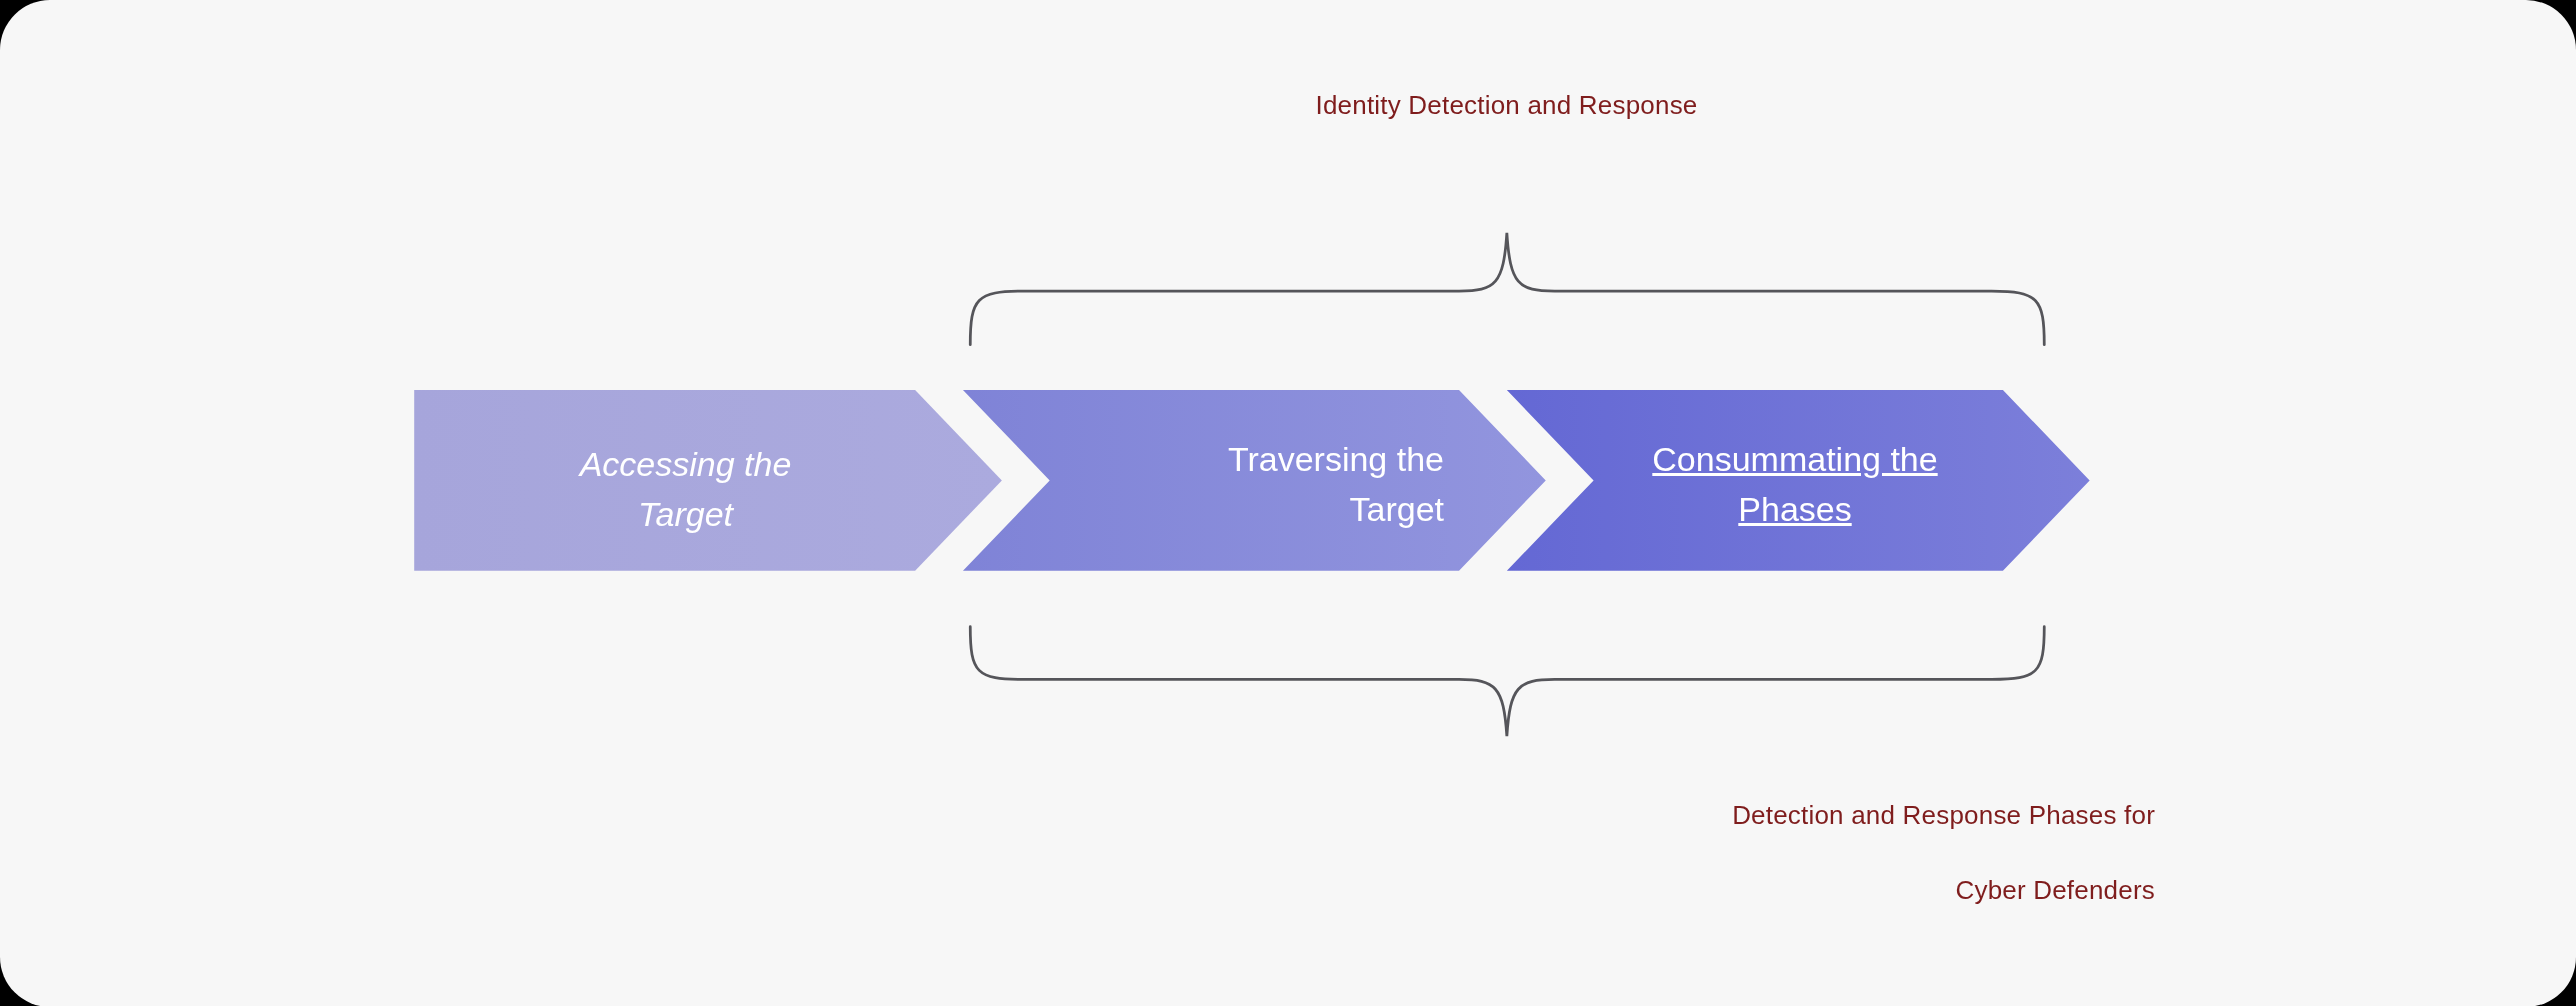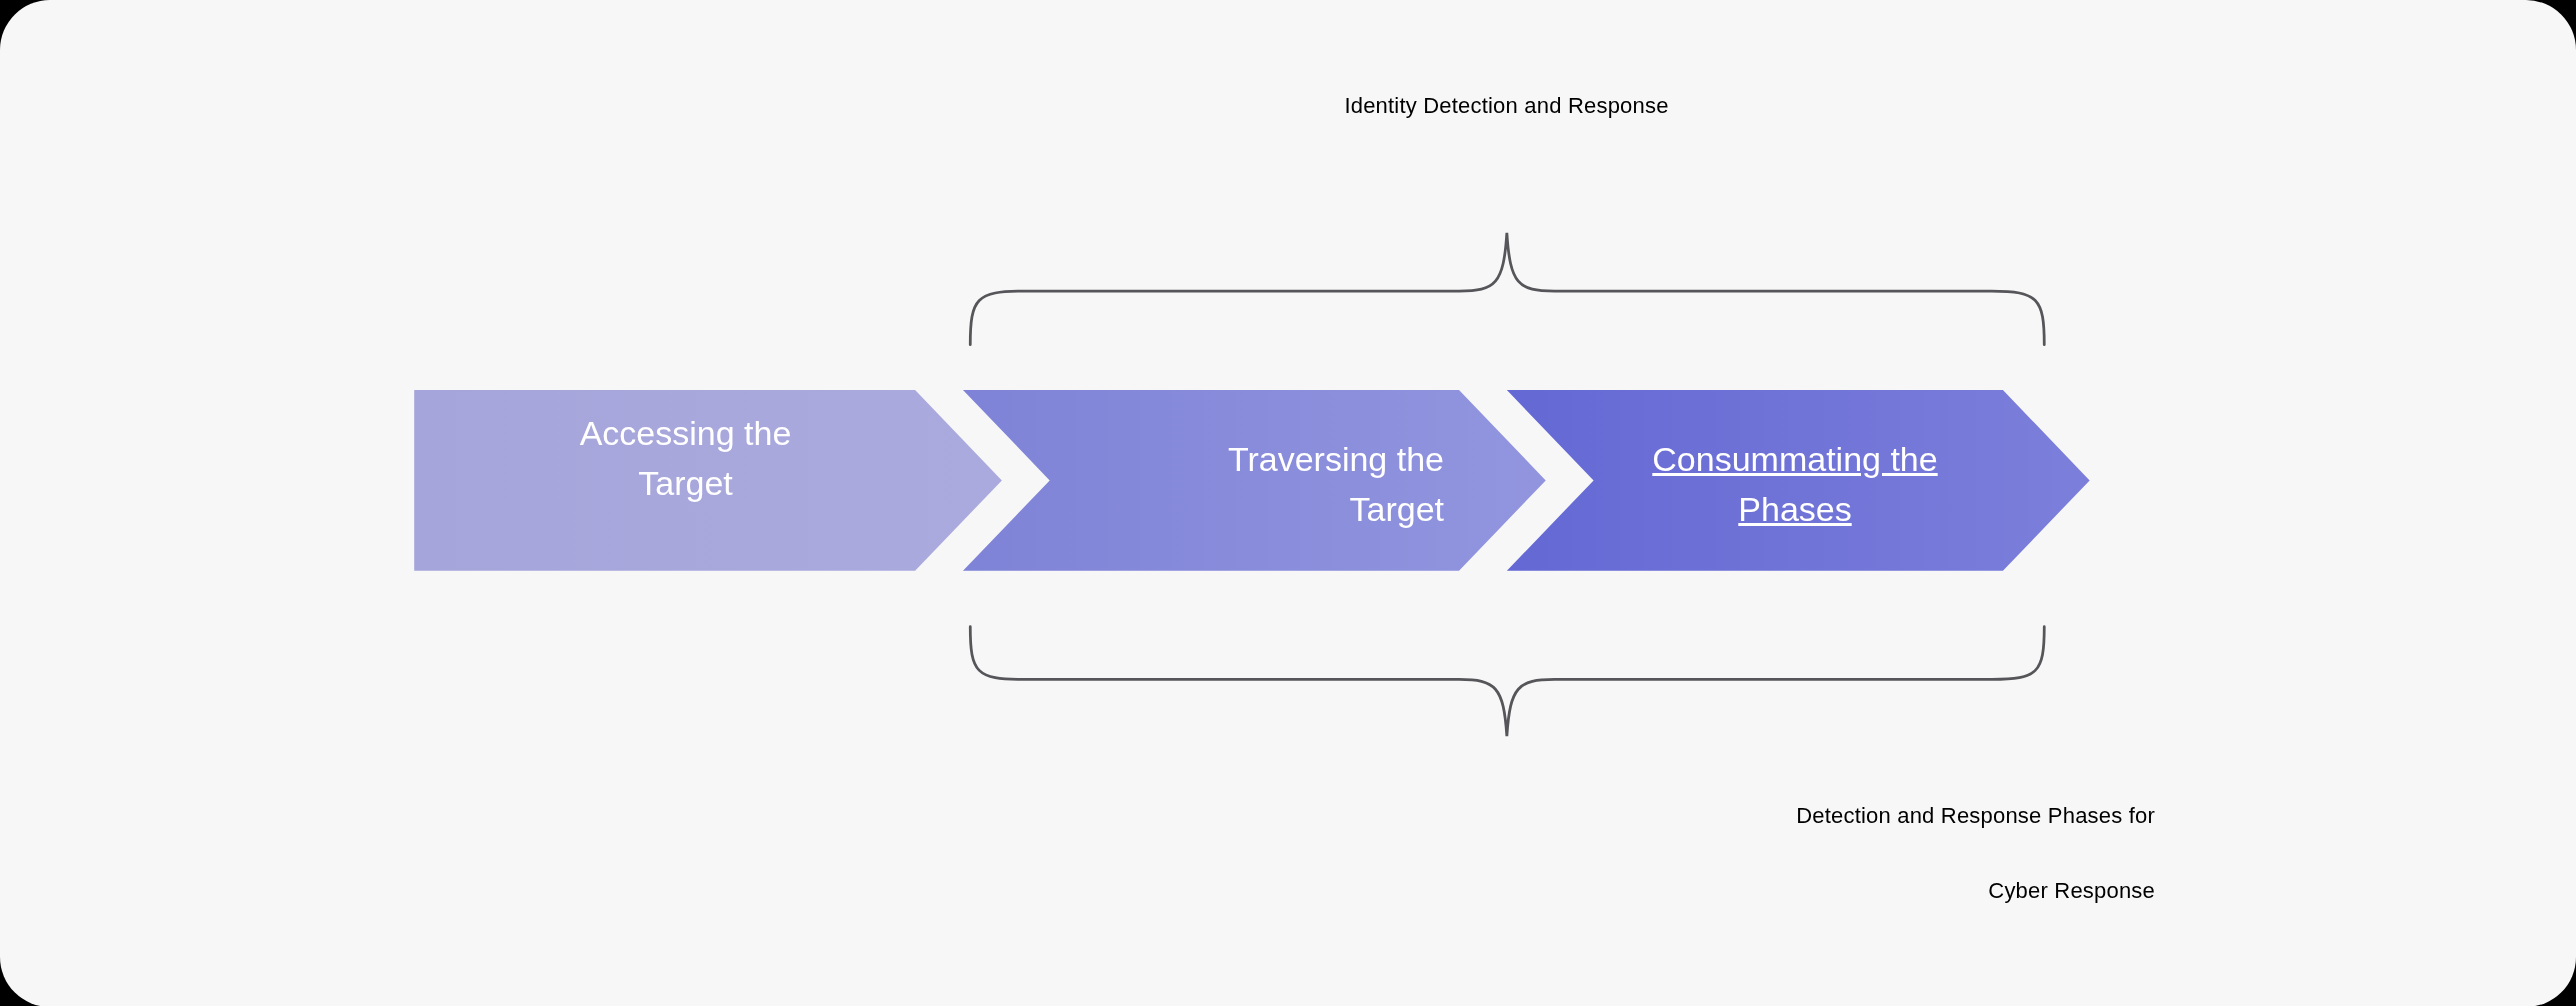--- a/index.html
+++ b/index.html
@@ -32,22 +32,22 @@
   .svg-layer {
     position: absolute;
     left: 0; top: 0;
     width: 2576px;
     height: 1007px;
   }
   
   .annotation {
     position: absolute;
     text-align: center;
-    color: #000000;
-    font-size: 22px;
+    color: #7f1d1d;
+    font-size: 26px;
     line-height: 75px;
     letter-spacing: 0.2px;
     white-space: nowrap;
   }
   #top-annotation {
     left: 858px;
     top: 68px;
     width: 1297px;
   }
   #bottom-annotation {
@@ -61,21 +61,21 @@
   .chevron-label {
     position: absolute;
     text-align: center;
     color: #ffffff;
     font-size: 34px;
     line-height: 50px;
     white-space: nowrap;
     pointer-events: none;
   }
   .chevron-label-line { display: block; }
-  #chevron-label-0 { left: 475px;  top: 408px; width: 421px; }
+  #chevron-label-0 { left: 475px;  top: 439px; width: 421px; font-style: italic; }
   #chevron-label-1 { left: 1023px; top: 434px; width: 421px; text-align: right; }
   #chevron-label-2 { left: 1552px; top: 434px; width: 486px; text-decoration: underline; }
 </style>
 </head>
 <body>
 
 <div id="canvas">
   <div id="card">
 
     <svg class="svg-layer" viewBox="0 0 3178 1242" width="2576" height="1007" xmlns="http://www.w3.org/2000/svg">
@@ -131,18 +131,18 @@
       <span class="chevron-label-line">Consummating the</span>
       <span class="chevron-label-line">Phases</span>
     </div>
 
     <div class="annotation" id="top-annotation">
       <span class="annotation-line">Identity Detection and Response</span>
     </div>
 
     <div class="annotation" id="bottom-annotation">
       <span class="annotation-line">Detection and Response Phases for</span>
-      <span class="annotation-line">Cyber Response</span>
+      <span class="annotation-line">Cyber Defenders</span>
     </div>
 
   </div>
 </div>
 
 
 </body></html>

